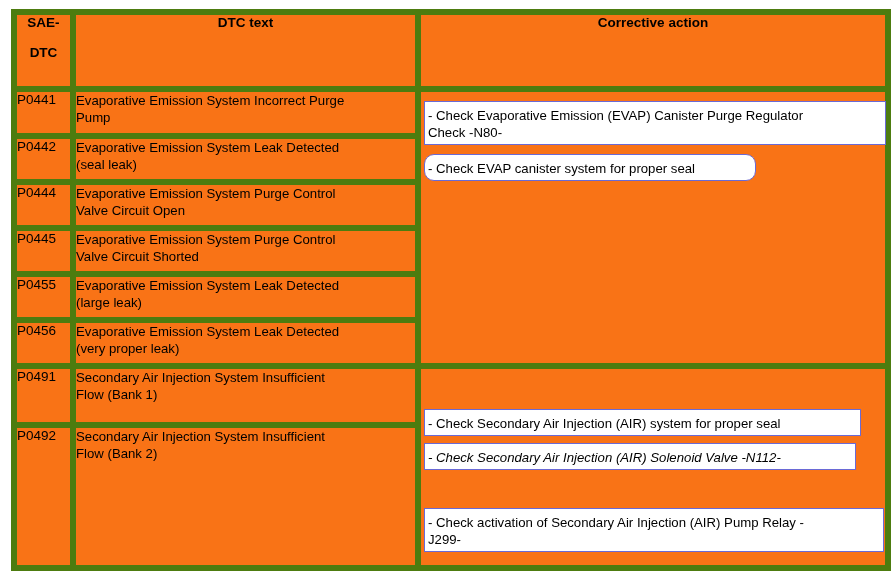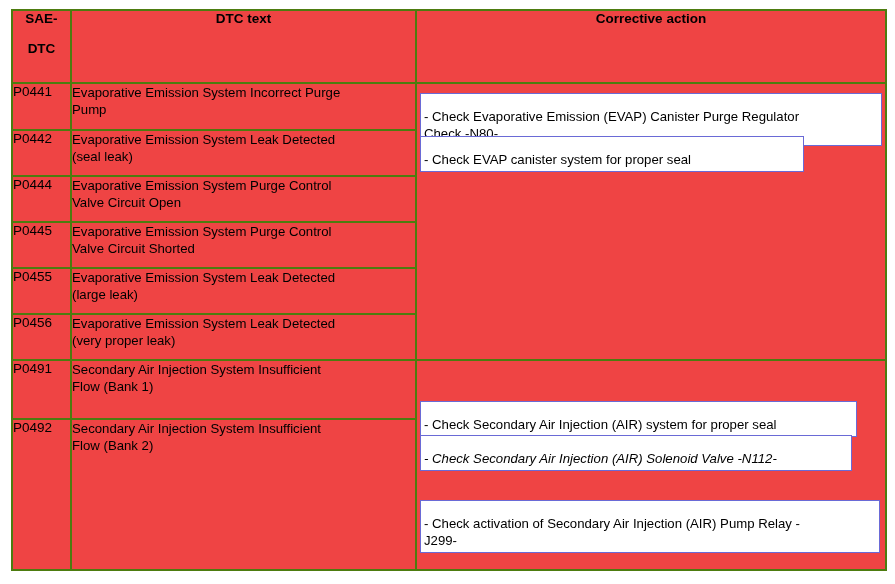--- a/index.html
+++ b/index.html
@@ -29,24 +29,24 @@
     border-collapse: collapse;
     table-layout: fixed;
     width: 874px;
     height: 562px;
     border: 1px solid #1a1a1a;
     background: #ffffff;
   }
 
   table.dtc-table td,
   table.dtc-table th {
-    border: 2px solid #4d7c0f;
+    border: 6px solid #4d7c0f;
     vertical-align: top;
     padding: 0;
-    background: #ef4444;
+    background: #f97316;
   }
 
   col.col-sae  { width: 59px; }
   col.col-text { width: 345px; }
   col.col-corr { width: 470px; }
 
   
   th.hdr {
     font-weight: bold;
     font-size: 13.5px;
@@ -87,29 +87,29 @@
     position: relative;
     width: 100%;
     height: 100%;
   }
   .corr-box {
     position: absolute;
     border: 1px solid #6a6ad6;
     box-sizing: border-box;
     font-size: 13.2px;
     line-height: 1.28;
-    padding: 15px 2px 2px 3px;
+    padding: 6px 2px 2px 3px;
     background: #ffffff;
     color: #000000;
   }
   .corr-box .l { display: block; white-space: nowrap; }
 
   
   .cb-evap-1 { left: 3px;  top: 9px;  width: 462px; }
-  .cb-evap-2 { left: 3px;  top: 52px; width: 384px; }
+  .cb-evap-2 { left: 3px;  top: 62px; width: 332px; border-radius: 10px; }
 
   
   .cb-air-1 { left: 3px;  top: 21px;  width: 437px; margin-top: 19px; }
   .cb-air-2 { left: 3px;  top: 74px;  width: 432px; font-style: italic; }
   .cb-air-3 { left: 3px;  top: 139px; width: 460px; }
 </style>
 </head>
 <body>
 
 <div id="dtc-table-wrap">

